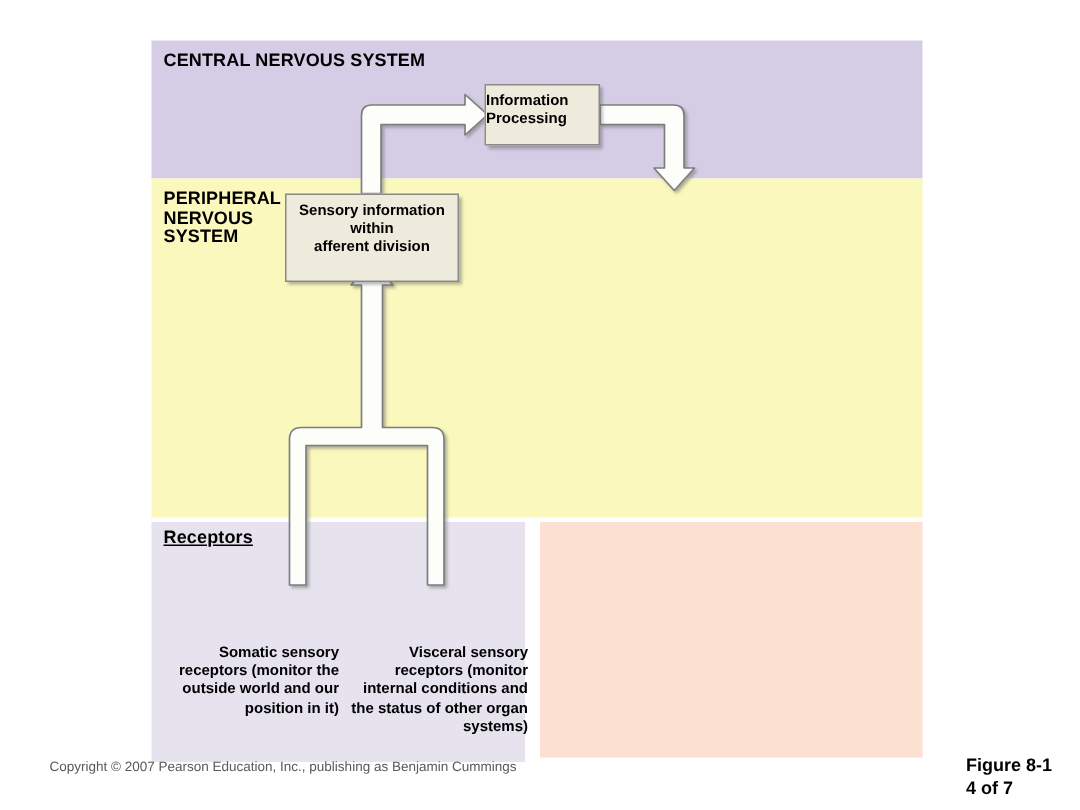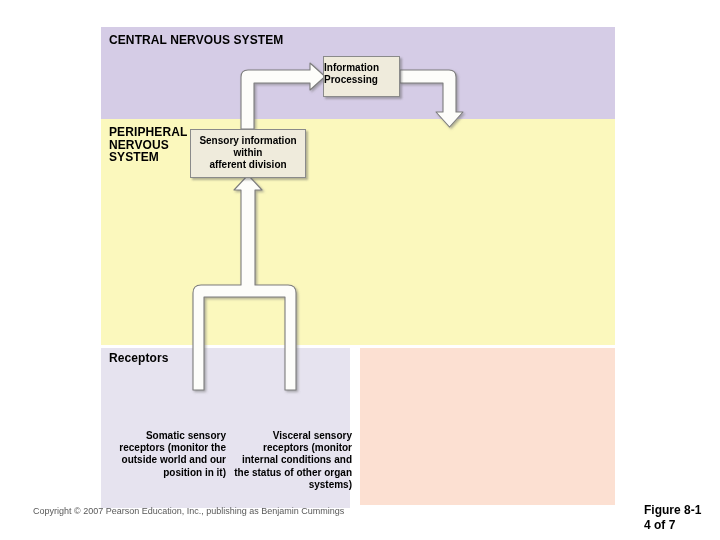--- a/index.html
+++ b/index.html
@@ -54,21 +54,21 @@
     position: absolute;
     font-size: 12px;
     font-weight: bold;
     color: #000000;
     letter-spacing: 0.1px;
     line-height: 12.5px;
     white-space: pre-line;
   }
   #cns-title   { left: 109px; top: 34px; }
   #pns-title   { left: 109px; top: 126px; width: 80px; }
-  #recep-title { left: 109px; top: 352px; }
+  #recep-title { left: 109px; top: 352px; text-decoration: underline; }
 
   
   .flow-box {
     position: absolute;
     background: #efebdc;
     border: 1px solid #8a8a8a;
     box-shadow: 2px 2px 2px rgba(90,90,90,0.45);
     font-size: 10px;
     font-weight: bold;
     color: #000000;
@@ -80,21 +80,21 @@
     top: 56px;
     width: 77px;
     height: 41px;
     padding: 5px 0 0 0;
     text-align: left;
   }
   #sensory-box {
     left: 190px;
     top: 129px;
     width: 116px;
-    height: 49px;
+    height: 59px;
     padding: 5px 3px 0 3px;
     text-align: center;
   }
 
   
   .receptor-caption {
     position: absolute;
     font-size: 10px;
     font-weight: bold;
     color: #000000;

